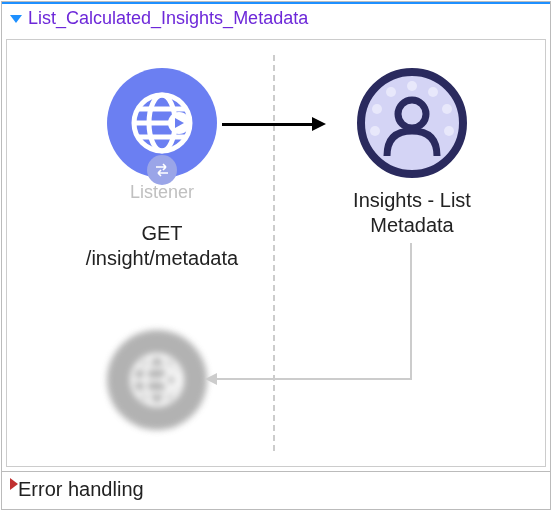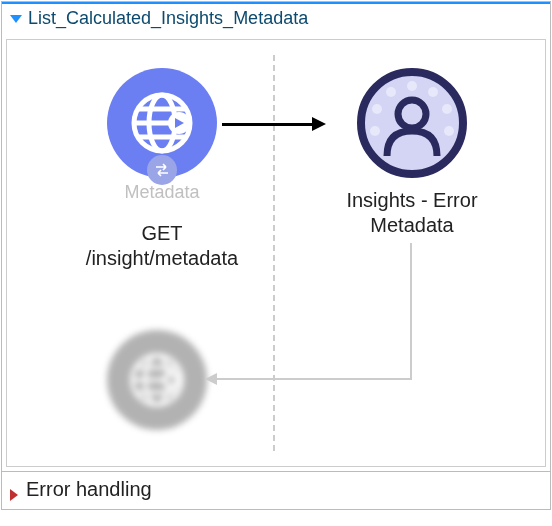--- a/index.html
+++ b/index.html
@@ -11,21 +11,21 @@
   }
   .panel {
     border: 1px solid #bbb;
     width: 550px;
     margin: 1px;
   }
   .panel-header {
     border-top: 2px solid #1e90ff;
     padding: 4px 8px 6px 8px;
     font-size: 18px;
-    color: #0c4a6e;
+    color: #6d28d9;
     display: flex;
     align-items: center;
     gap: 6px;
   }
   .caret {
     width: 0; height: 0;
     border-left: 6px solid transparent;
     border-right: 6px solid transparent;
   }
   .caret-down {
@@ -121,22 +121,21 @@
     width: 0; height: 0;
     border-top: 6px solid transparent;
     border-bottom: 6px solid transparent;
     border-right: 12px solid #ccc;
   }
   .error-section {
     padding: 6px 8px 8px 8px;
     font-size: 20px;
     color: #222;
     display: flex;
-    align-items: flex-end;
-    gap: 8px;
+    align-items: flex-start;
     border-top: 1px solid #bbb;
   }
   .dot-ring circle.small {
     fill: #e8e8fb;
   }
 </style>
 </head>
 <body>
 
 <div class="panel">
@@ -160,21 +159,21 @@
           <circle cx="52" cy="35" r="11" fill="#fff"></circle>
           <path d="M48 30 L57 35 L48 40 Z" fill="#6b7ff2"></path>
         </svg>
         <div class="badge">
           <svg width="18" height="18" viewBox="0 0 18 18">
             <path d="M3 6 L13 6 M13 6 L10 3 M13 6 L10 9" stroke="#fff" stroke-width="1.6" fill="none"></path>
             <path d="M15 12 L5 12 M5 12 L8 9 M5 12 L8 15" stroke="#fff" stroke-width="1.6" fill="none"></path>
           </svg>
         </div>
       </div>
-      <div class="node-label">Metadata</div>
+      <div class="node-label">Listener</div>
       <div class="node-sublabel">
         <span>GET /insight/metadata</span>
       </div>
     </div>
 
     <div class="arrow-line" style="left:215px; top:83px; width:90px; height:3px;"></div>
     <div class="arrow-head" style="left:305px; top:77px;"></div>
 
     <div class="node" style="left:320px; top:28px; width:170px;">
       <div class="node-icon insights-icon">
@@ -186,21 +185,21 @@
             <circle class="small" cx="84" cy="55" r="5"></circle>
             <circle class="small" cx="26" cy="16" r="5"></circle>
             <circle class="small" cx="12" cy="33" r="5"></circle>
             <circle class="small" cx="10" cy="55" r="5"></circle>
           </g>
           <circle cx="47" cy="38" r="14" fill="none" stroke="#2a2a5e" stroke-width="7"></circle>
           <path d="M22 80 Q22 55 47 55 Q72 55 72 80" fill="none" stroke="#2a2a5e" stroke-width="7"></path>
         </svg>
       </div>
       <div class="node-sublabel" style="margin-top:10px;">
-        <span>Insights - Error Metadata</span>
+        <span>Insights - List Metadata</span>
       </div>
     </div>
 
     <div class="node" style="left:90px; top:290px; width:120px;">
       <div class="node-icon return-icon" style="width:100px;height:100px;">
         <svg width="62" height="62" viewBox="0 0 70 70" style="opacity:0.9;">
           <circle cx="35" cy="35" r="28" fill="none" stroke="#fff" stroke-width="5"></circle>
           <ellipse cx="35" cy="35" rx="13" ry="28" fill="none" stroke="#fff" stroke-width="5"></ellipse>
           <line x1="7" y1="35" x2="63" y2="35" stroke="#fff" stroke-width="5"></line>
           <line x1="12" y1="21" x2="58" y2="21" stroke="#fff" stroke-width="5"></line>

